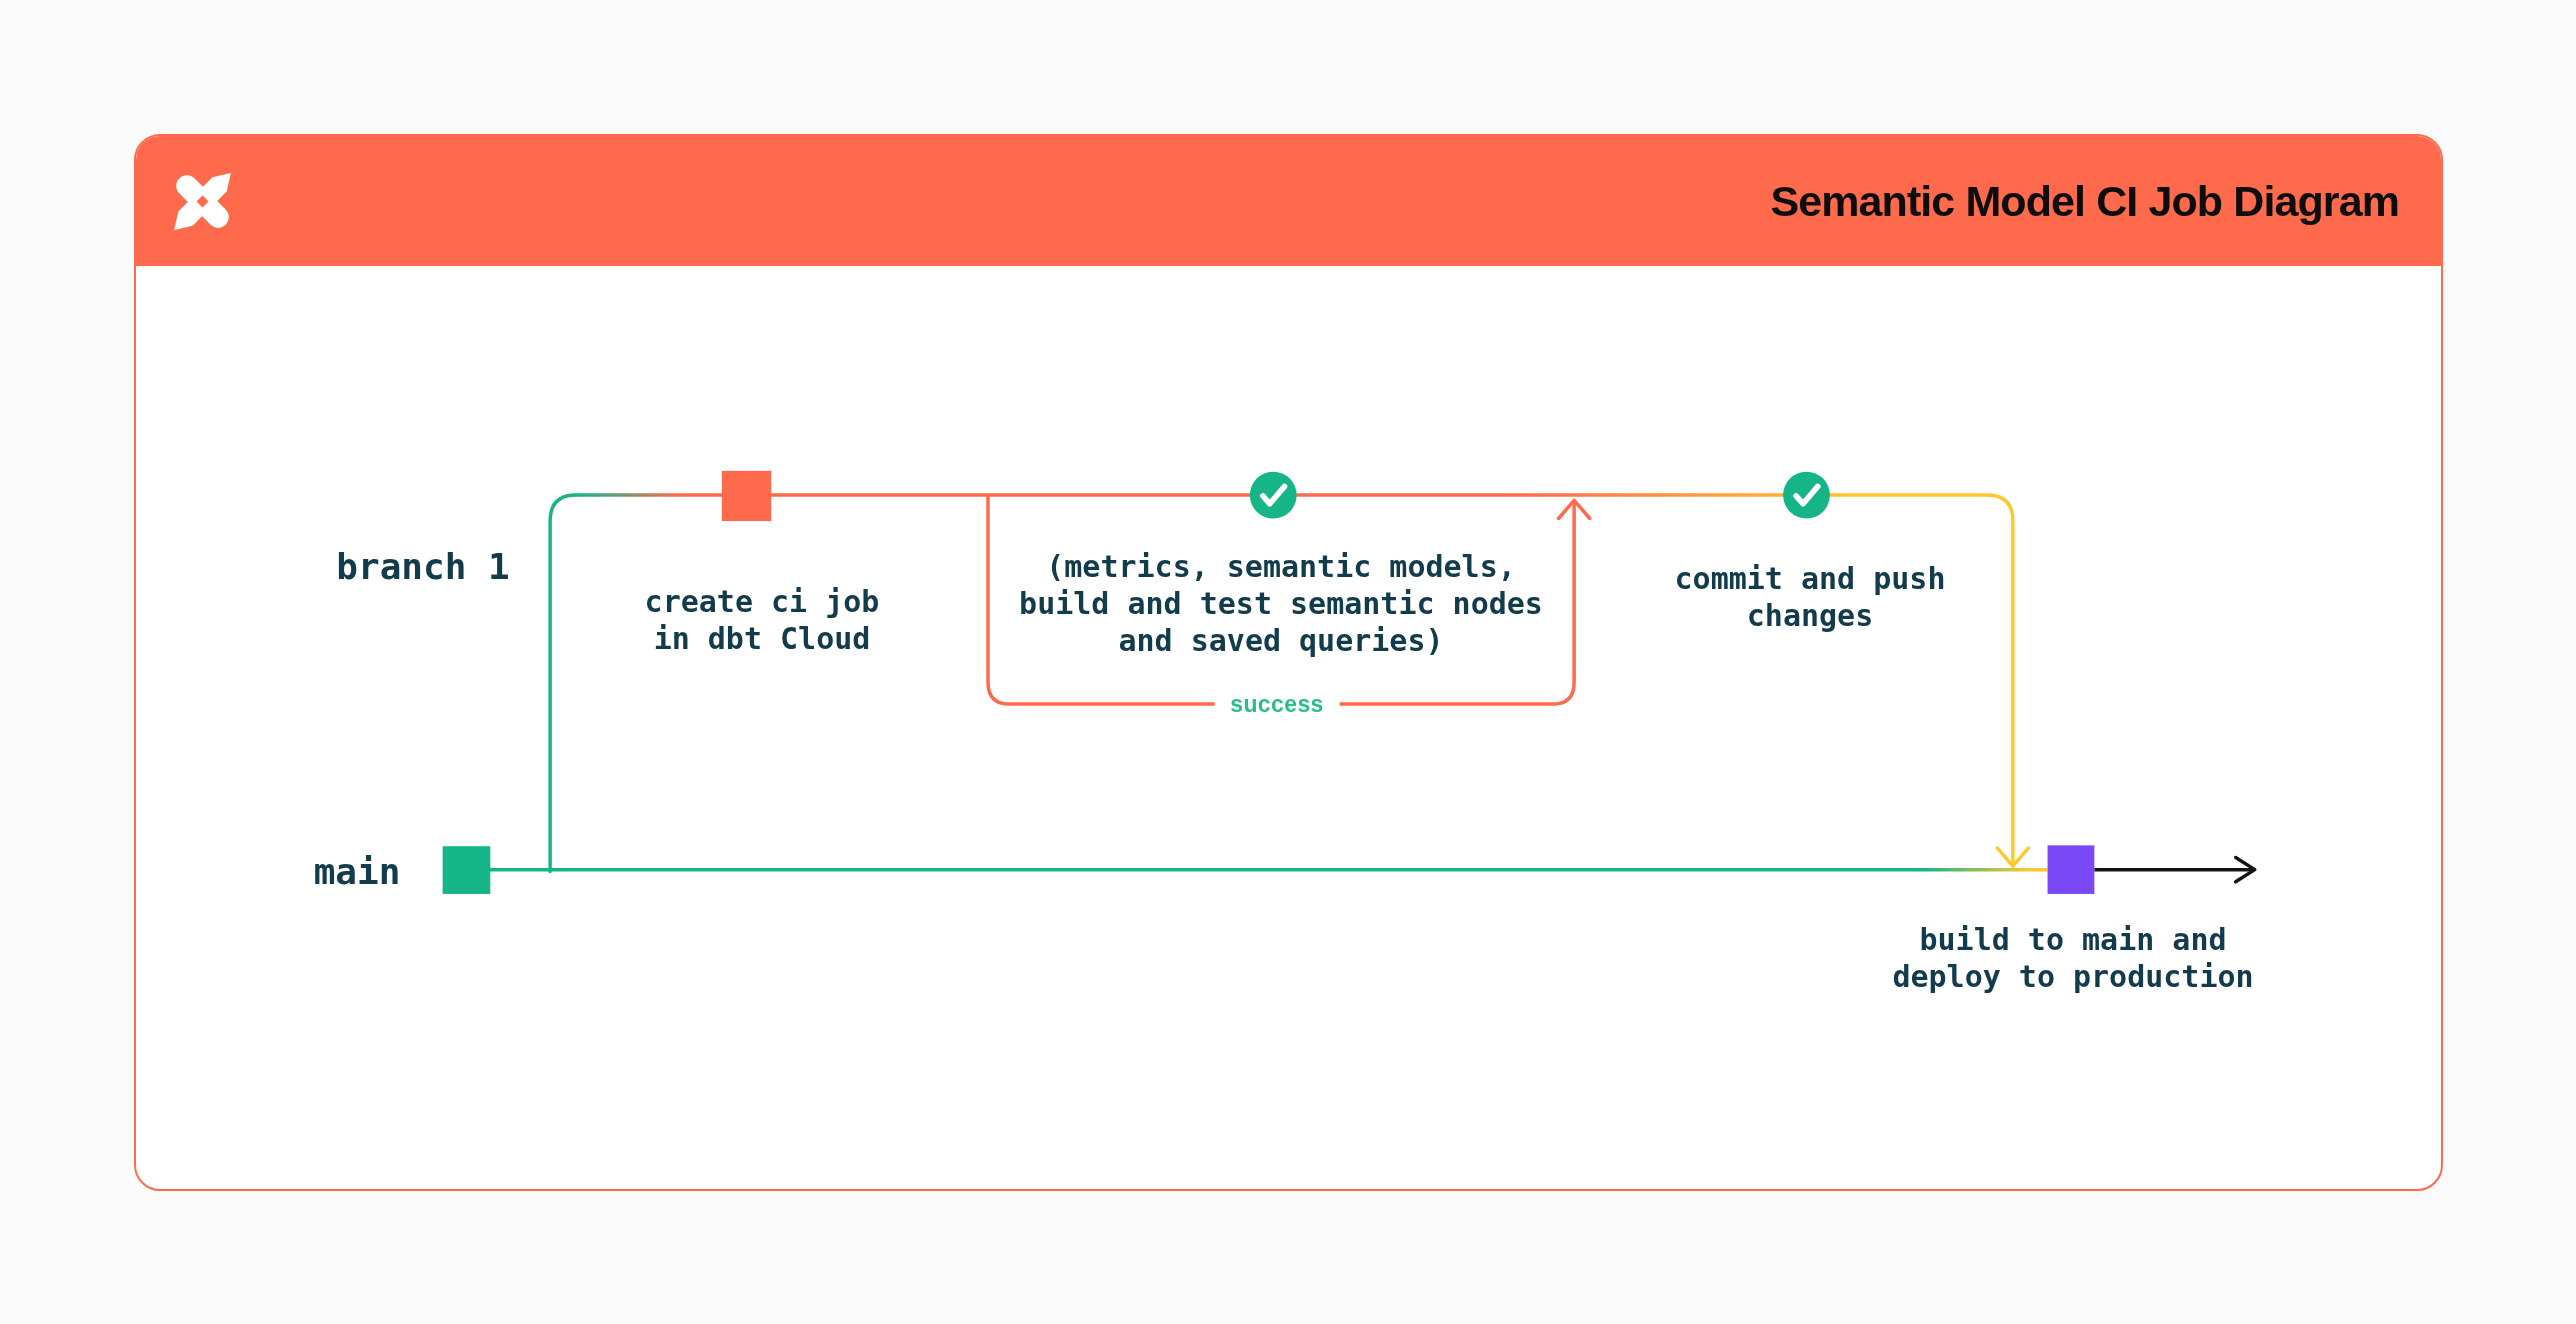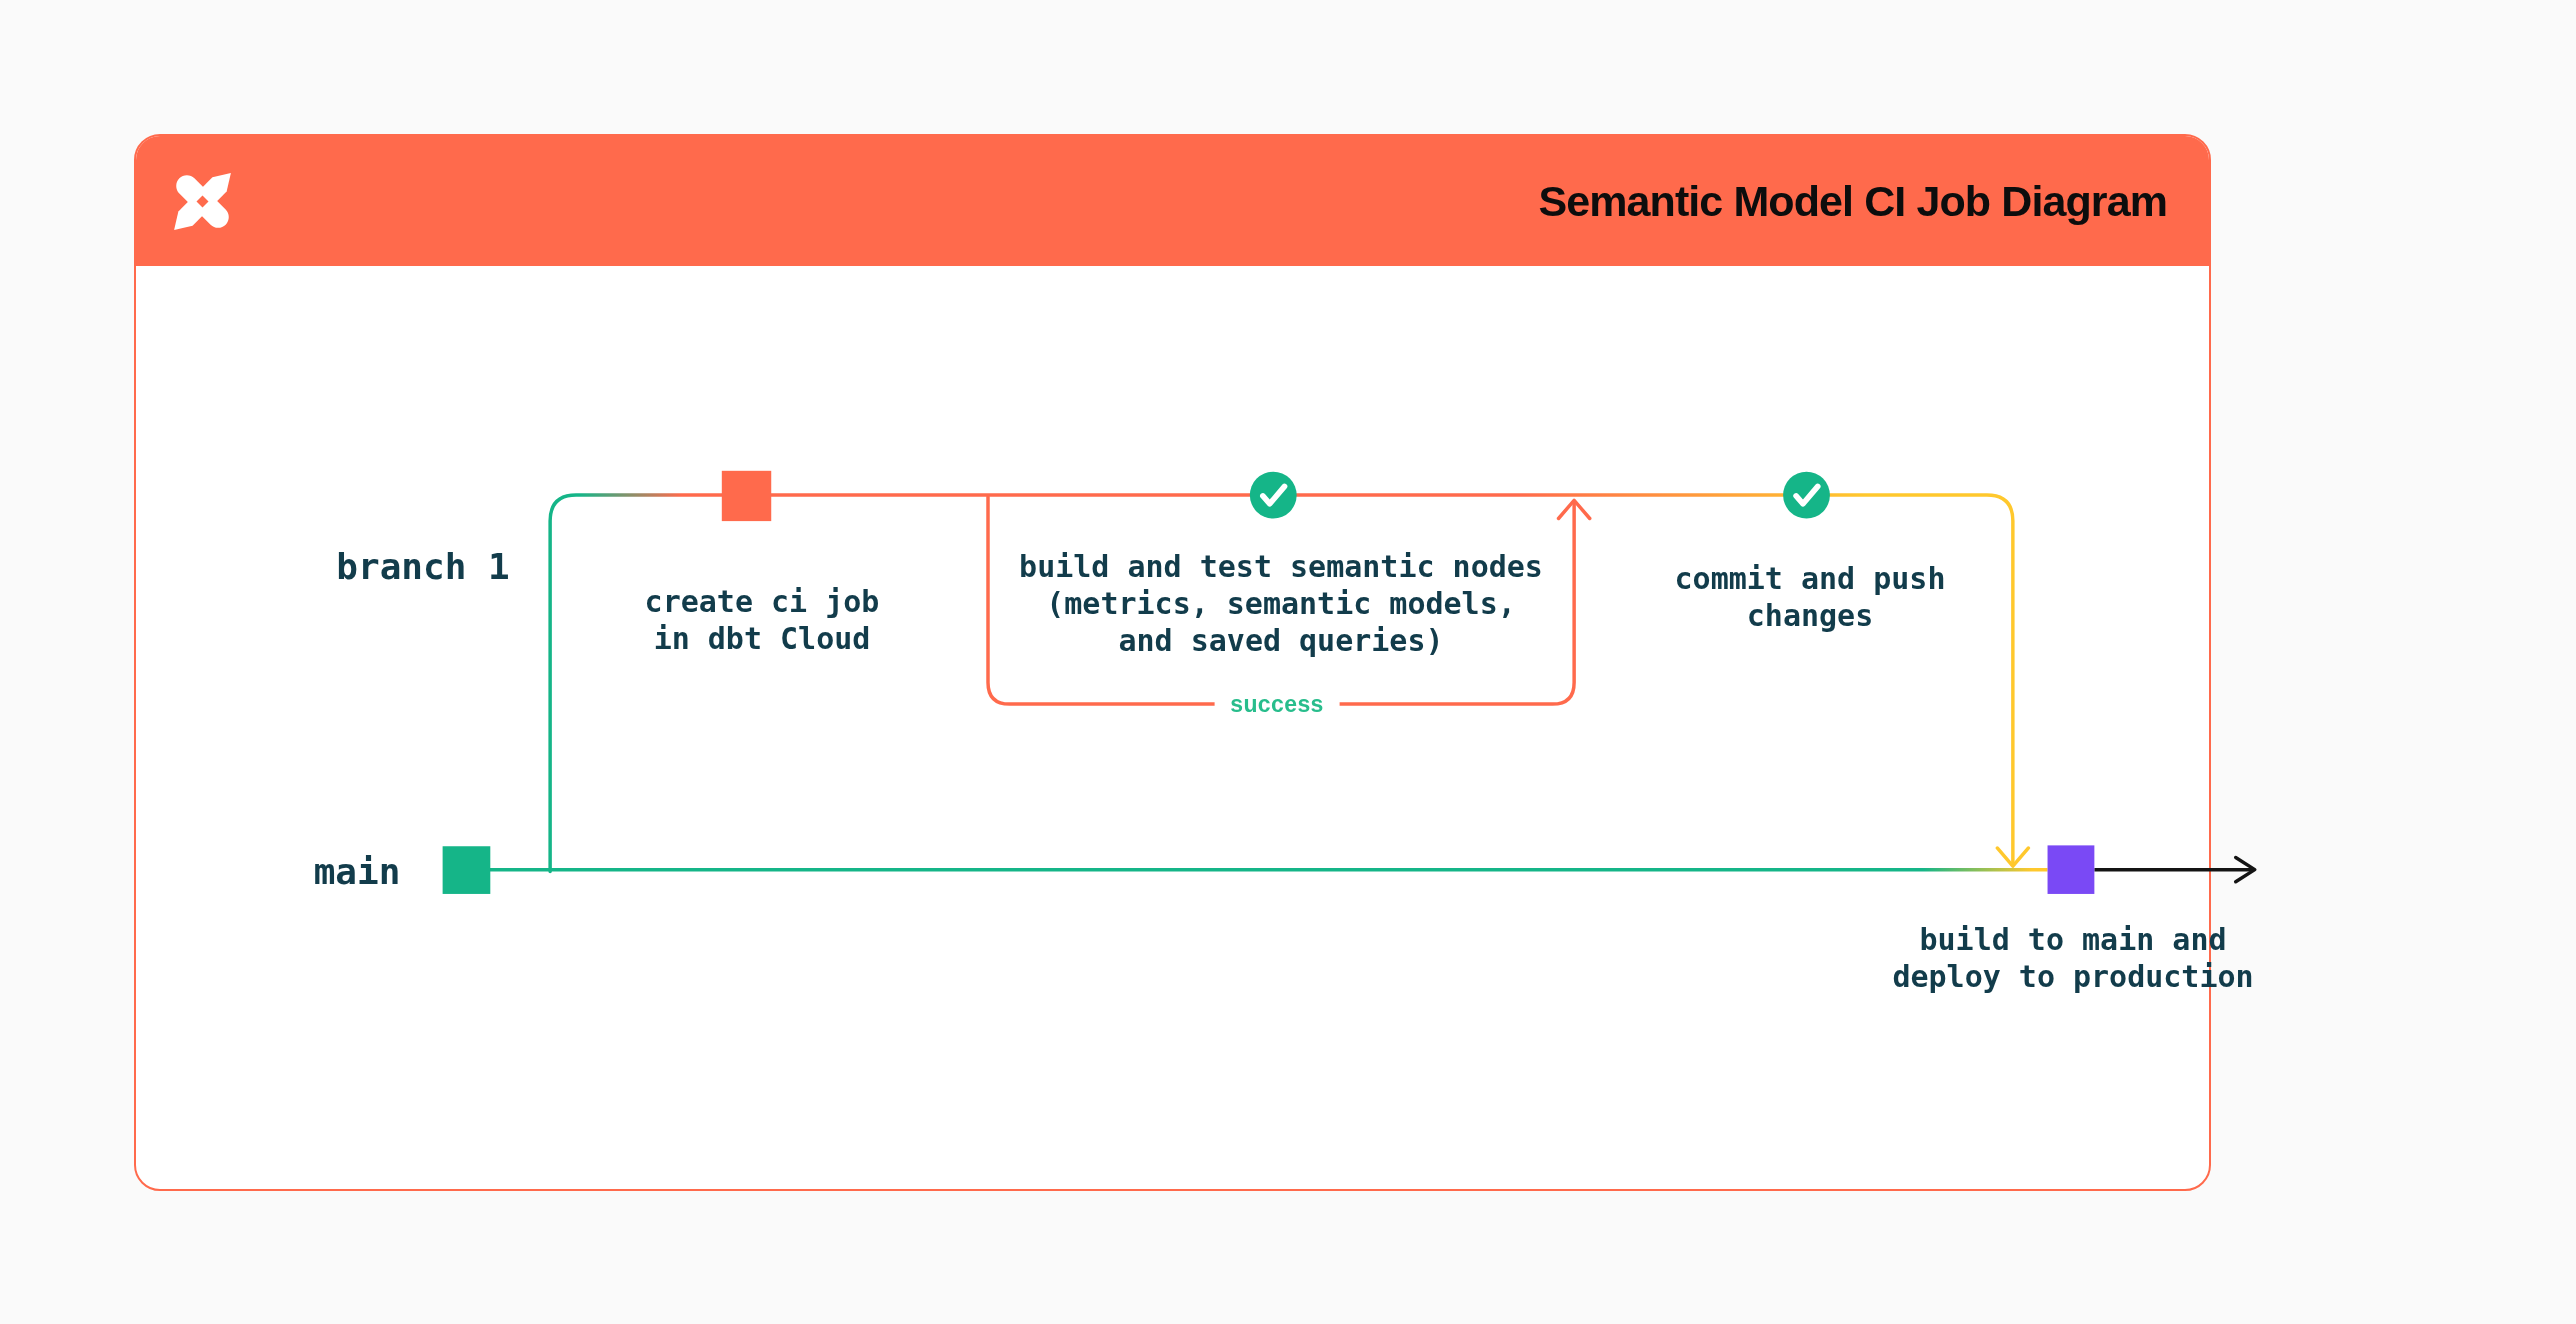--- a/index.html
+++ b/index.html
@@ -8,21 +8,21 @@
     --page-bg:#fafafa;
   }
   *{box-sizing:border-box;}
   html,body{margin:0;padding:0;}
   body{
     width:2576px;height:1324px;position:relative;overflow:hidden;
     background:var(--page-bg);
     font-family:"DejaVu Sans Mono",monospace;
   }
   .frame{
-    position:absolute;left:134px;top:134px;width:2077px;height:1057px;
+    position:absolute;left:134px;top:134px;width:2309px;height:1057px;
     background:#ffffff;border:2.6px solid var(--orange);border-radius:26px;
     overflow:hidden;
   }
   .header{
     height:130px;background:var(--orange);
     display:flex;align-items:center;justify-content:space-between;
     padding:0 42px 0 31px;
   }
   .logo-svg{width:71px;height:71px;display:block;}
   .title{
@@ -109,22 +109,22 @@
 <div id="label-branch1" class="label lane-label">branch 1</div>
 
 <div id="label-main" class="label lane-label">main</div>
 
 <div id="label-create" class="label node-label">
   <div>create ci job</div>
   <div>in dbt Cloud</div>
 </div>
 
 <div id="label-build" class="label node-label">
+  <div>(metrics, semantic models,</div>
   <div>build and test semantic nodes</div>
-  <div>(metrics, semantic models,</div>
   <div>and saved queries)</div>
 </div>
 
 <div id="label-commit" class="label node-label">
   <div>commit and push</div>
   <div>changes</div>
 </div>
 
 <div id="label-success" class="label success-label">success</div>
 

